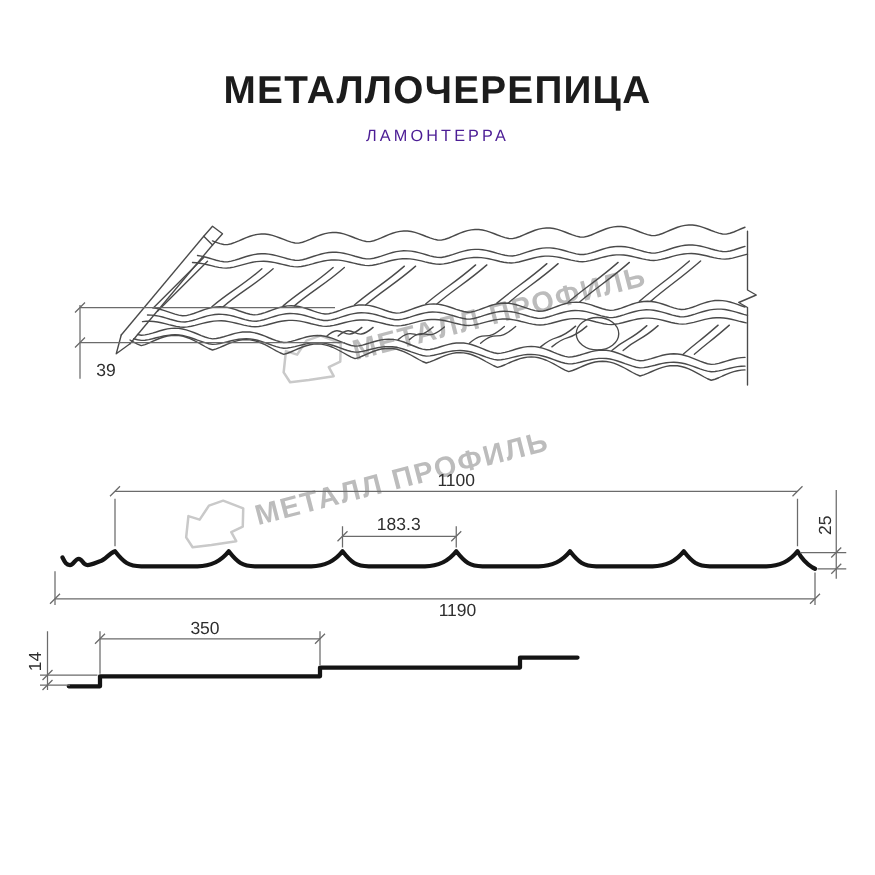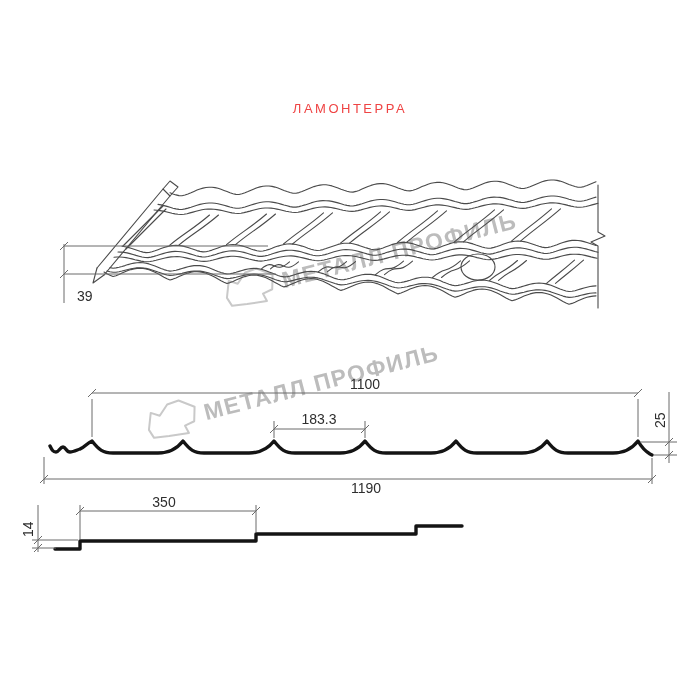--- a/index.html
+++ b/index.html
@@ -1,35 +1,36 @@
 <!DOCTYPE html>
 <html><head>
 <meta charset="utf-8">
 <style>
   html,body{margin:0;padding:0;background:#fff;}
   #page{position:relative;width:700px;height:700px;background:#ffffff;overflow:hidden;
         font-family:"Liberation Sans",sans-serif;}
   .title{position:absolute;top:54px;left:0;right:0;text-align:center;
          font-weight:700;font-size:31px;letter-spacing:1px;color:#1c1c1c;}
   .subtitle{position:absolute;top:101px;left:0;right:0;text-align:center;
-         font-weight:500;font-size:13px;letter-spacing:2.5px;color:#ef4444;}
+         font-weight:500;font-size:13px;letter-spacing:2.5px;color:#4c1d95;}
   svg{position:absolute;left:0;top:0;}
   .dw{stroke:#4a4a4a;fill:none;stroke-width:1.1;stroke-linejoin:round;stroke-linecap:round;}
   .dim{stroke:#6b6b6b;fill:none;stroke-width:1;}
   .thick{stroke:#141414;fill:none;stroke-width:3.4;stroke-linejoin:round;stroke-linecap:round;}
   .thin{stroke:#6b6b6b;fill:none;stroke-width:1;}
   .dimtxt{font-family:"Liberation Sans",sans-serif;font-size:14px;fill:#2e2e2e;}
   .wmtxt{font-family:"Liberation Sans",sans-serif;font-weight:700;font-size:23px;letter-spacing:1.5px;}
   .wmlogo{fill:none;stroke:#c9c9c9;stroke-width:2;stroke-linejoin:round;}
 </style>
 </head>
 <body>
 
 <div id="page">
 
+  <div class="title">МЕТАЛЛОЧЕРЕПИЦА</div>
   <div class="subtitle">ЛАМОНТЕРРА</div>
 
   <svg width="700" height="700" viewBox="0 0 700 700">
 
     <g transform="translate(228,310) rotate(-14.5)">
       <path class="wmlogo" d="M2,-12 L8,-28 L16,-23 L26,-32 L38,-33 L52,-23 L48,-9 L38,-7 L40,1 L20,-1 L5,-3 Z"></path>
       <text class="wmtxt" x="60" y="-7" fill="#bcbcbc">МЕТАЛЛ ПРОФИЛЬ</text>
     </g>
     <g transform="translate(150,442) rotate(-14.5)">
       <path class="wmlogo" d="M2,-12 L8,-28 L16,-23 L26,-32 L38,-33 L52,-23 L48,-9 L38,-7 L40,1 L20,-1 L5,-3 Z"></path>

